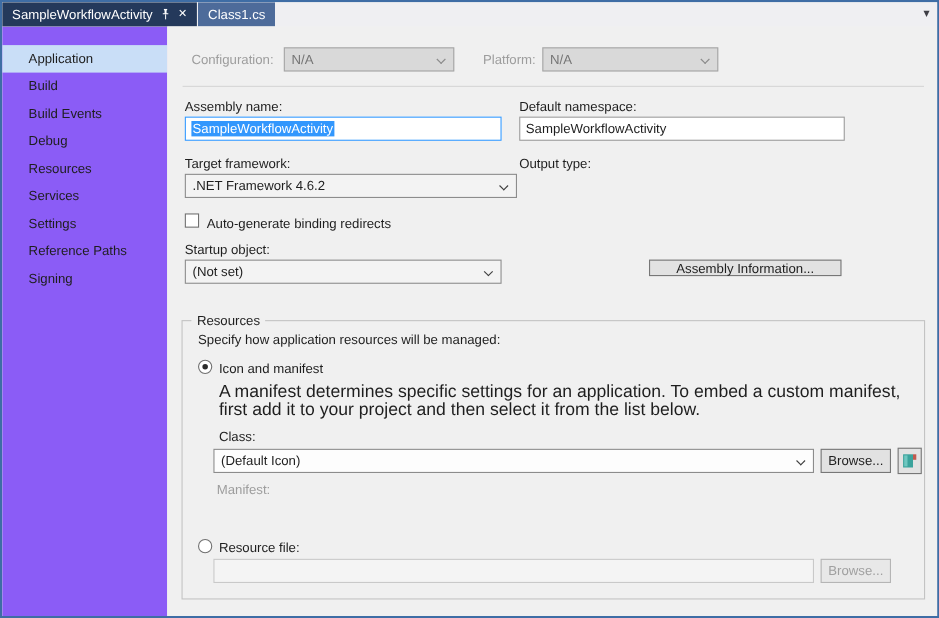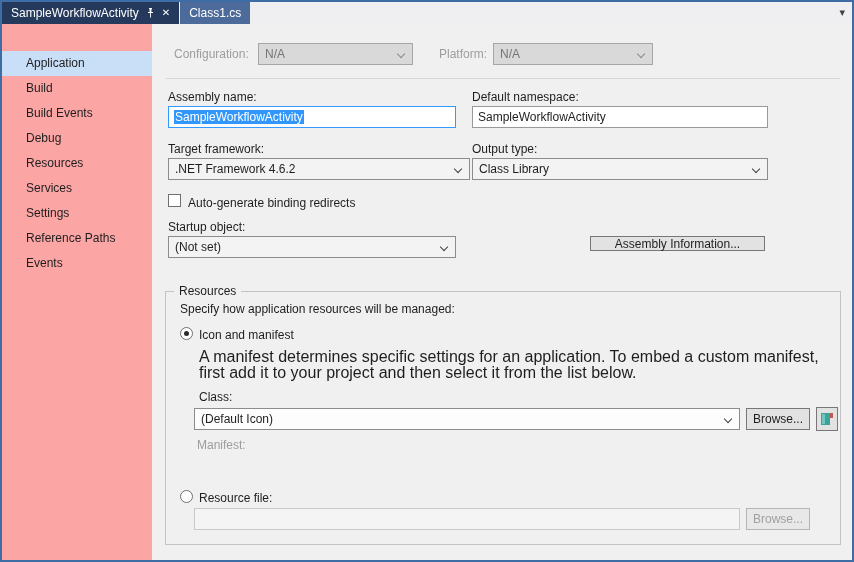--- a/index.html
+++ b/index.html
@@ -12,21 +12,21 @@
   .tabbar { position:relative; height:22px; background:#EFEFF2; display:flex; align-items:stretch; }
   .tab { display:flex; align-items:center; padding:0 9px; font-size:12px; color:#fff; gap:7px; cursor:default; }
   .tab.active { background:var(--tab-active-bg,#24395B); }
   .tab.inactive { background:var(--tab-inactive-bg,#4D6B9A); margin-left:1px; }
   .close-icon { font-size:10px; line-height:10px; color:#fff; }
   .pin-icon { display:flex; align-items:center; }
   .tab-overflow { position:absolute; right:7px; top:3px; color:#3F3F46; font-size:11px; line-height:14px; }
 
   
   .bodyrow { display:flex; height:536px; }
-  .sidebar { width:150px; background:#fca5a5; padding-top:27px; flex:0 0 150px; }
+  .sidebar { width:150px; background:#8b5cf6; padding-top:17px; flex:0 0 150px; }
   .side-item { height:25px; line-height:25px; padding-left:24px; font-size:12px; color:#1E1E1E; white-space:nowrap; cursor:default; }
   .side-item.selected { background:var(--sidebar-selected-bg,#C9DEF7); }
 
   .main { position:relative; flex:1; background:#F0F0F0; }
 
   .lbl { position:absolute; font-size:12px; line-height:14px; color:#1E1E1E; white-space:nowrap; }
   .lbl.dim { color:#9D9D9D; }
 
   .combo { position:absolute; height:22px; background:#F3F3F3; border:1px solid #8C8C8C; padding:0 22px 0 6px; display:flex; align-items:center; color:#1E1E1E; white-space:nowrap; overflow:hidden; }
   .combo .chev { position:absolute; right:8px; top:7px; width:6px; height:6px; border-right:1px solid #3F3F3F; border-bottom:1px solid #3F3F3F; transform:rotate(45deg); background:transparent; }
@@ -83,21 +83,21 @@
 
     <div class="sidebar">
       <div class="side-item selected">Application</div>
       <div class="side-item">Build</div>
       <div class="side-item">Build Events</div>
       <div class="side-item">Debug</div>
       <div class="side-item">Resources</div>
       <div class="side-item">Services</div>
       <div class="side-item">Settings</div>
       <div class="side-item">Reference Paths</div>
-      <div class="side-item">Events</div>
+      <div class="side-item">Signing</div>
     </div>
 
     <div class="main">
 
       <span class="lbl dim" style="left:22px;top:23px">Configuration:</span>
       <div class="combo disabled" style="left:106px;top:19px;width:155px">
         <span>N/A</span>
         <span class="chev"></span>
       </div>
       <span class="lbl dim" style="left:287px;top:23px">Platform:</span>
@@ -112,24 +112,20 @@
       <span class="lbl" style="left:320px;top:66px">Default namespace:</span>
       <div class="textbox focus" style="left:16px;top:82px;width:288px">
         <span class="seltext">SampleWorkflowActivity</span>
       </div>
       <input class="textbox" style="left: 320px; top: 82px; width: 296px;" value="SampleWorkflowActivity">
 
       <span class="lbl" style="left:16px;top:118px">Target framework:</span>
       <span class="lbl" style="left:320px;top:118px">Output type:</span>
       <div class="combo" style="left:16px;top:134px;width:302px">
         <span>.NET Framework 4.6.2</span>
-        <span class="chev"></span>
-      </div>
-      <div class="combo" style="left:320px;top:134px;width:296px">
-        <span>Class Library</span>
         <span class="chev"></span>
       </div>
 
       <span class="checkbox" style="left:16px;top:170px"></span>
       <span class="lbl" style="left:36px;top:172px">Auto-generate binding redirects</span>
 
       <span class="lbl" style="left:16px;top:196px">Startup object:</span>
       <div class="combo" style="left:16px;top:212px;width:288px">
         <span>(Not set)</span>
         <span class="chev"></span>

